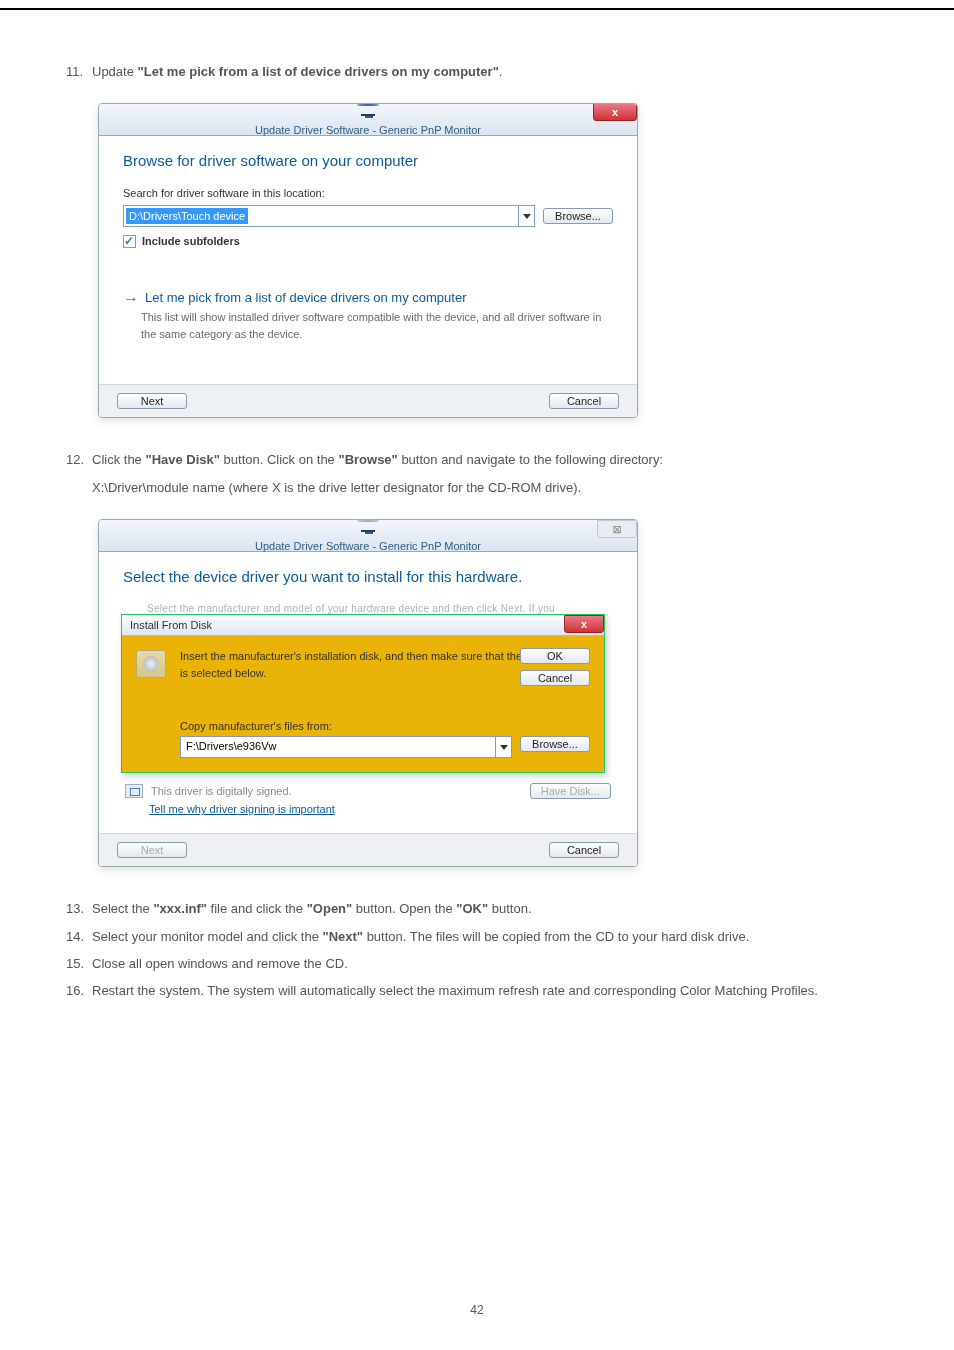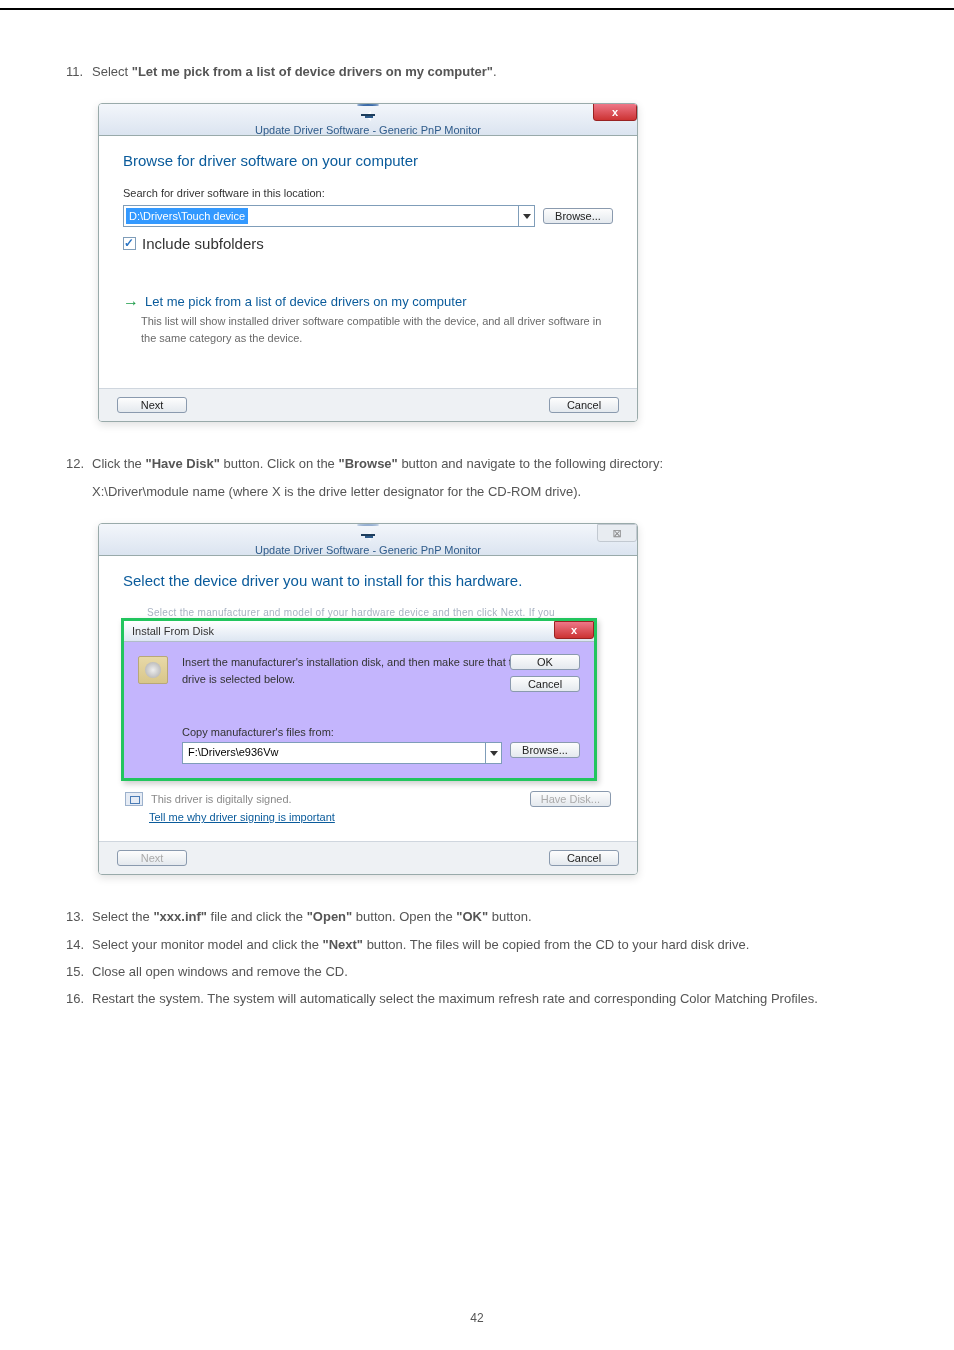--- a/index.html
+++ b/index.html
@@ -76,34 +76,34 @@
     position:absolute; left:2px; top:2px; bottom:2px;
     background:#3399ff; color:#fff; padding:0 3px; line-height:16px;
   }
   .dd { position:absolute; right:0; top:0; bottom:0; width:16px; border-left:1px solid #7f9db9; display:flex; align-items:center; justify-content:center;}
   .dd:after{content:"";border-left:4px solid transparent;border-right:4px solid transparent;border-top:5px solid #333;}
   .wbtn {
     height:16px; min-width:70px; border:1px solid #8a9aae;
     background: linear-gradient(#fdfdfd,#e4e9ee); border-radius:3px;
     font-size:11px; color:#222; padding:0 10px;
   }
-  .chk { display:flex; align-items:center; gap:6px; font-size:15px; color:#333; margin:6px 0 40px 0;}
+  .chk { display:flex; align-items:flex-start; gap:6px; font-size:11px; color:#333; margin:6px 0 40px 0;font-weight:bold;}
   .chk .box{width:13px;height:13px;border:1px solid #7f9db9;background:#fff;position:relative;}
   .chk .box:after{content:"✓";position:absolute;left:0;top:-2px;font-size:12px;color:#2b75c4;font-weight:700;}
   .linkblock { margin: 6px 0 20px 0;}
   .arrow{color:#1a9b47;font-weight:700;margin-right:6px;}
   .linkblock .lh { color:#0a5b9b; font-size:13px;}
   .linkblock .ls { color:#6a6a6a; font-size:11px; margin-left:18px; display:block; line-height:1.5; margin-top:3px;}
   .wfoot { background:#eef1f4; border-top:1px solid #cfd6de; padding:8px 18px; display:flex; justify-content:space-between; gap:8px;}
 
   
   .ws2 .wbody { position:relative; padding-bottom:8px;}
   .subdlg {
-    position:relative; margin: 0 16px 0 -2px;
-    border:3px solid #22c55e; background:#c4b5fd;
+    position:relative; margin: 0 8px 0 -2px;
+    border:1px solid #22c55e; background:#eab308;
     box-shadow: 2px 3px 6px rgba(0,0,0,.2);
   }
   .subdlg .subtitle {
     background: linear-gradient(#fff,#dde6f2); font-size:11px; color:#333;
     padding:4px 8px; border-bottom:1px solid #b0bcc9; position:relative;
   }
   .subdlg .subtitle .closex { top:0; height:18px; width:40px;}
   .subdlg .sbody { padding: 12px 14px 14px 14px; position:relative;}
   .diskicon {
     width:30px; height:28px; position:absolute; left:14px; top:14px;
@@ -126,21 +126,21 @@
   .closex-frame { position:absolute; right:0; top:0; width:40px; height:18px; background:#e8ecf1; border:1px solid #c2c9d1; border-radius:0 0 3px 3px; color:#888; text-align:center; font-size:11px; line-height:16px;}
   .pagenum { text-align:center; font-size:12px; color:#555; margin-top:300px;}
   .blurred {font-size:10px;color:#a8b2c2; margin-left:24px;letter-spacing:.3px;}
 </style>
 </head>
 <body>
 <div class="page">
 
 <ol class="lead-list">
   <li>
-    <span>Select </span><span class="bold-inline">"Let me pick from a list of device drivers on my computer"</span><span>.</span>
+    <span>Update </span><span class="bold-inline">"Let me pick from a list of device drivers on my computer"</span><span>.</span>
   </li>
 </ol>
 
 <div class="winshot">
   <div class="titlebar">
     <div class="backbtn"></div>
     <div class="monicon"></div>
     <span class="titlebar-text">Update Driver Software - Generic PnP Monitor</span>
     <div class="closex">x</div>
   </div>

